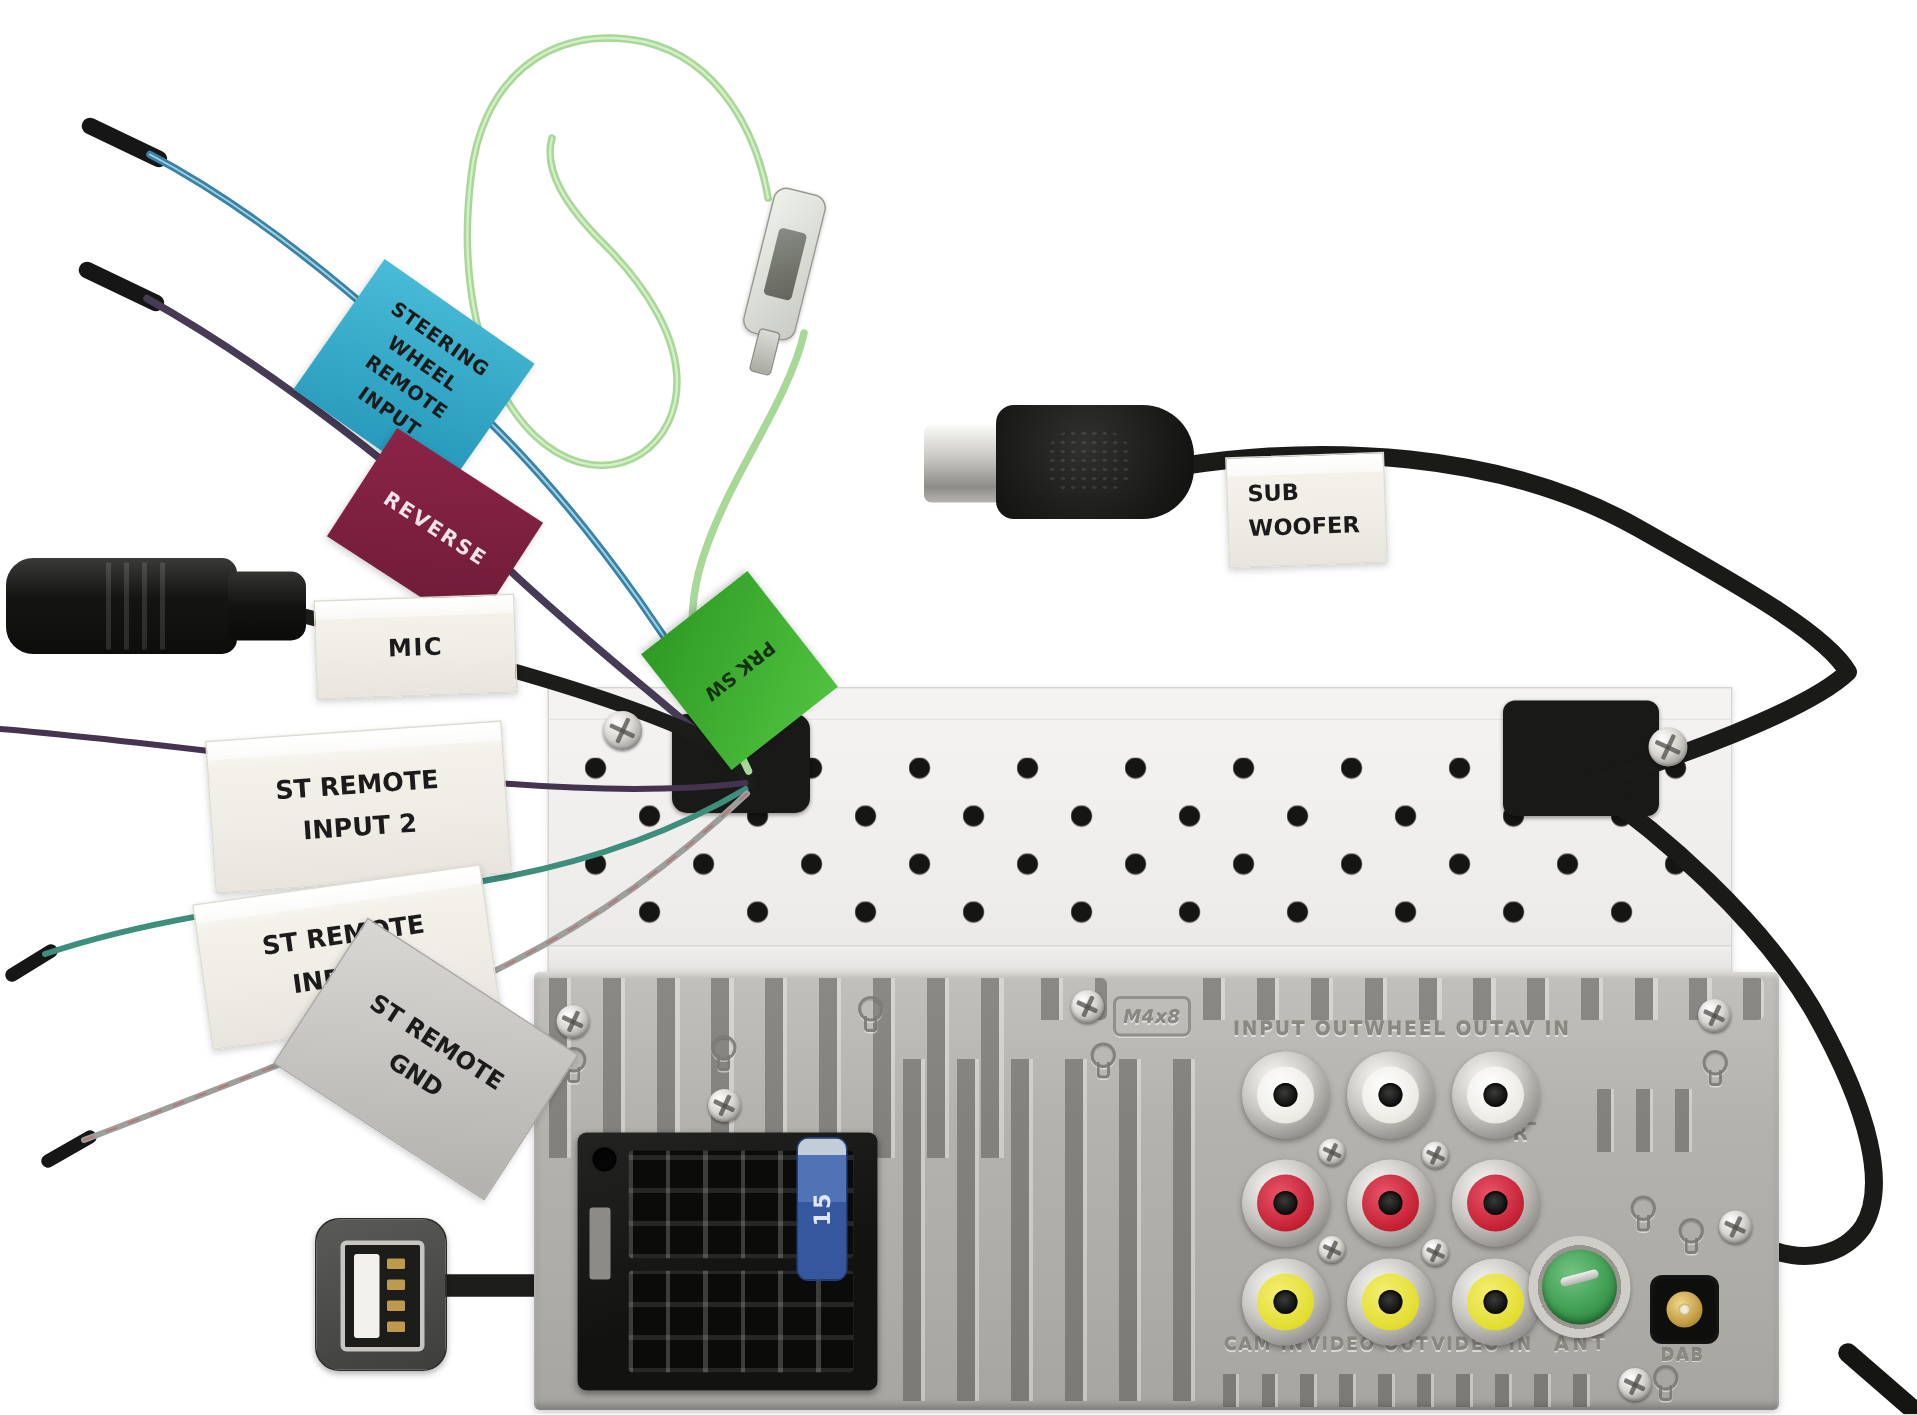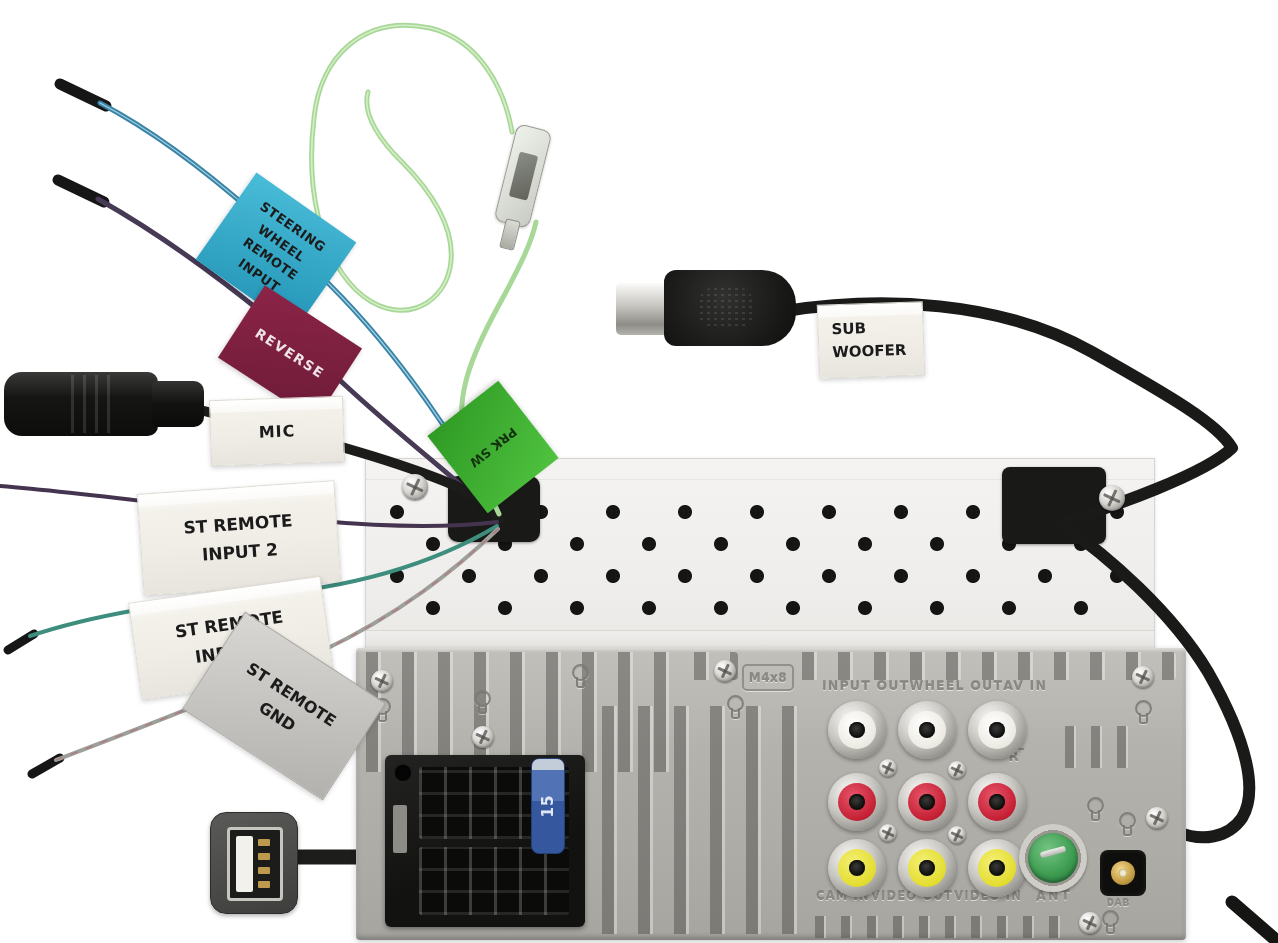--- a/index.html
+++ b/index.html
@@ -42,21 +42,21 @@
     box-shadow:0 1px 2px rgba(0,0,0,.45),inset 0 -1px 2px rgba(0,0,0,.25);}
   .screw::before,.screw::after{content:"";position:absolute;left:50%;top:50%;background:rgba(80,78,74,.75);border-radius:1px;}
   .screw::before{width:70%;height:2.5px;transform:translate(-50%,-50%) rotate(25deg);}
   .screw::after{width:2.5px;height:70%;transform:translate(-50%,-50%) rotate(25deg);}
 
   
   .stamp{position:absolute;z-index:48;color:#8a8880;font-weight:bold;letter-spacing:1.2px;white-space:nowrap;
     text-shadow:0 1px 0 rgba(255,255,255,.55),0 -1px 0 rgba(60,58,54,.35);}
   .stamprow{display:flex;justify-content:space-between;}
   .m4box{border:2px solid #92908a;border-radius:5px;display:flex;align-items:center;justify-content:center;
-    box-shadow:0 1px 0 rgba(255,255,255,.5);}
+    box-shadow:0 1px 0 rgba(255,255,255,.5);font-style:italic;}
   .lr span{display:block;text-align:center;line-height:1.1;}
   .lr .l{border-bottom:2px solid #8a8880;padding-bottom:1px;}
 
   
   .rca{position:absolute;z-index:50;width:58px;height:58px;border-radius:50%;
     background:radial-gradient(circle at 38% 32%,#fafaf8,#c9c7c2 45%,#918f8a 78%,#767470);
     box-shadow:0 2px 4px rgba(0,0,0,.35);}
   .rca::before{content:"";position:absolute;inset:10px;border-radius:50%;}
   .rca.white::before{background:radial-gradient(circle at 40% 35%,#ffffff,#eceae2 70%,#d5d3c9);}
   .rca.red::before{background:radial-gradient(circle at 40% 35%,#e8556a,#c41f33 70%,#9c1526);}
@@ -243,21 +243,21 @@
     <div class="ant-green">
       <div class="ant-slot"></div>
     </div>
   </div>
   <div class="stamp" style="left:1036px;top:888px;font-size:12.5px;letter-spacing:2.5px;transform:rotate(-2deg);">ANT</div>
   <div class="dab-sq">
     <div class="dab-gold">
       <div class="dab-pin"></div>
     </div>
   </div>
-  <div class="stamp" style="left:1107px;top:897px;font-size:11px;font-family:Liberation Mono, monospace;">DAB</div>
+  <div class="stamp" style="left:1107px;top:897px;font-size:11px;">DAB</div>
 
   <div class="usb">
     <div class="usb-open">
       <div class="usb-tongue"></div>
       <div class="usb-pin" style="left:28px;top:9px;"></div>
       <div class="usb-pin" style="left:28px;top:23px;"></div>
       <div class="usb-pin" style="left:28px;top:37px;"></div>
       <div class="usb-pin" style="left:28px;top:51px;"></div>
     </div>
   </div>

